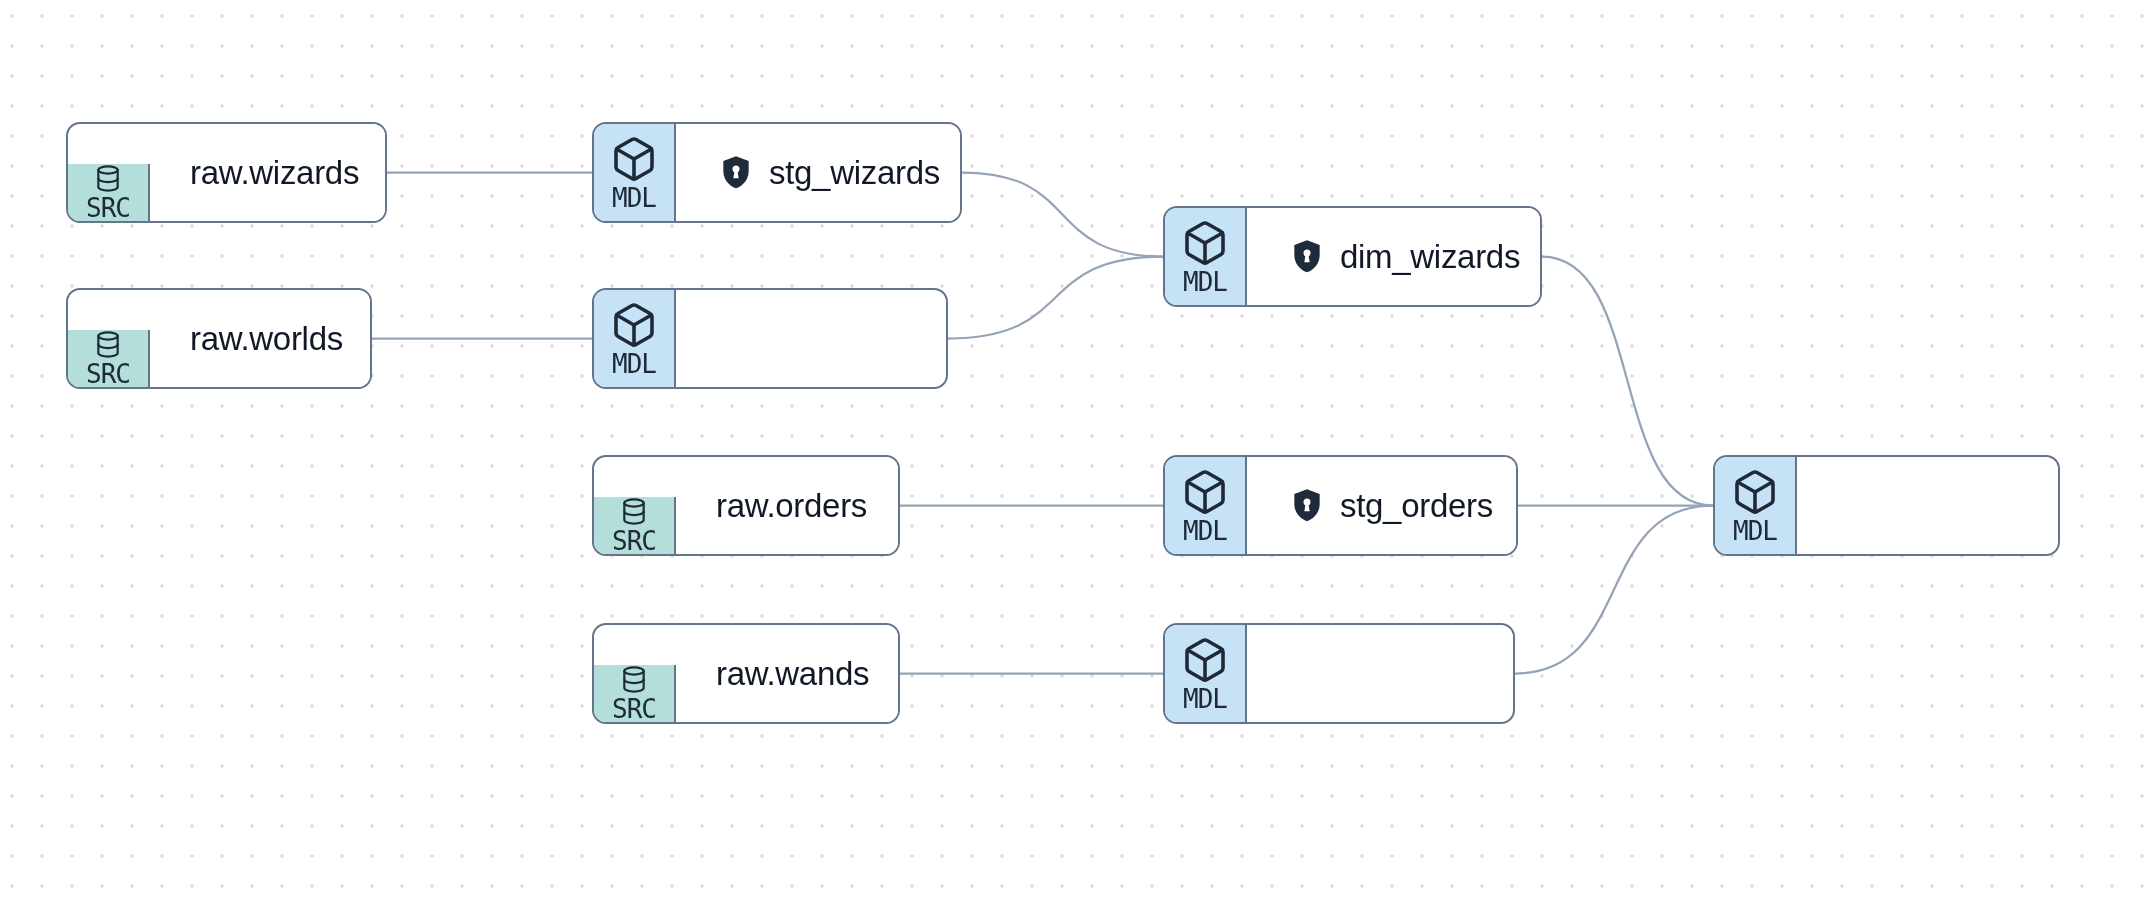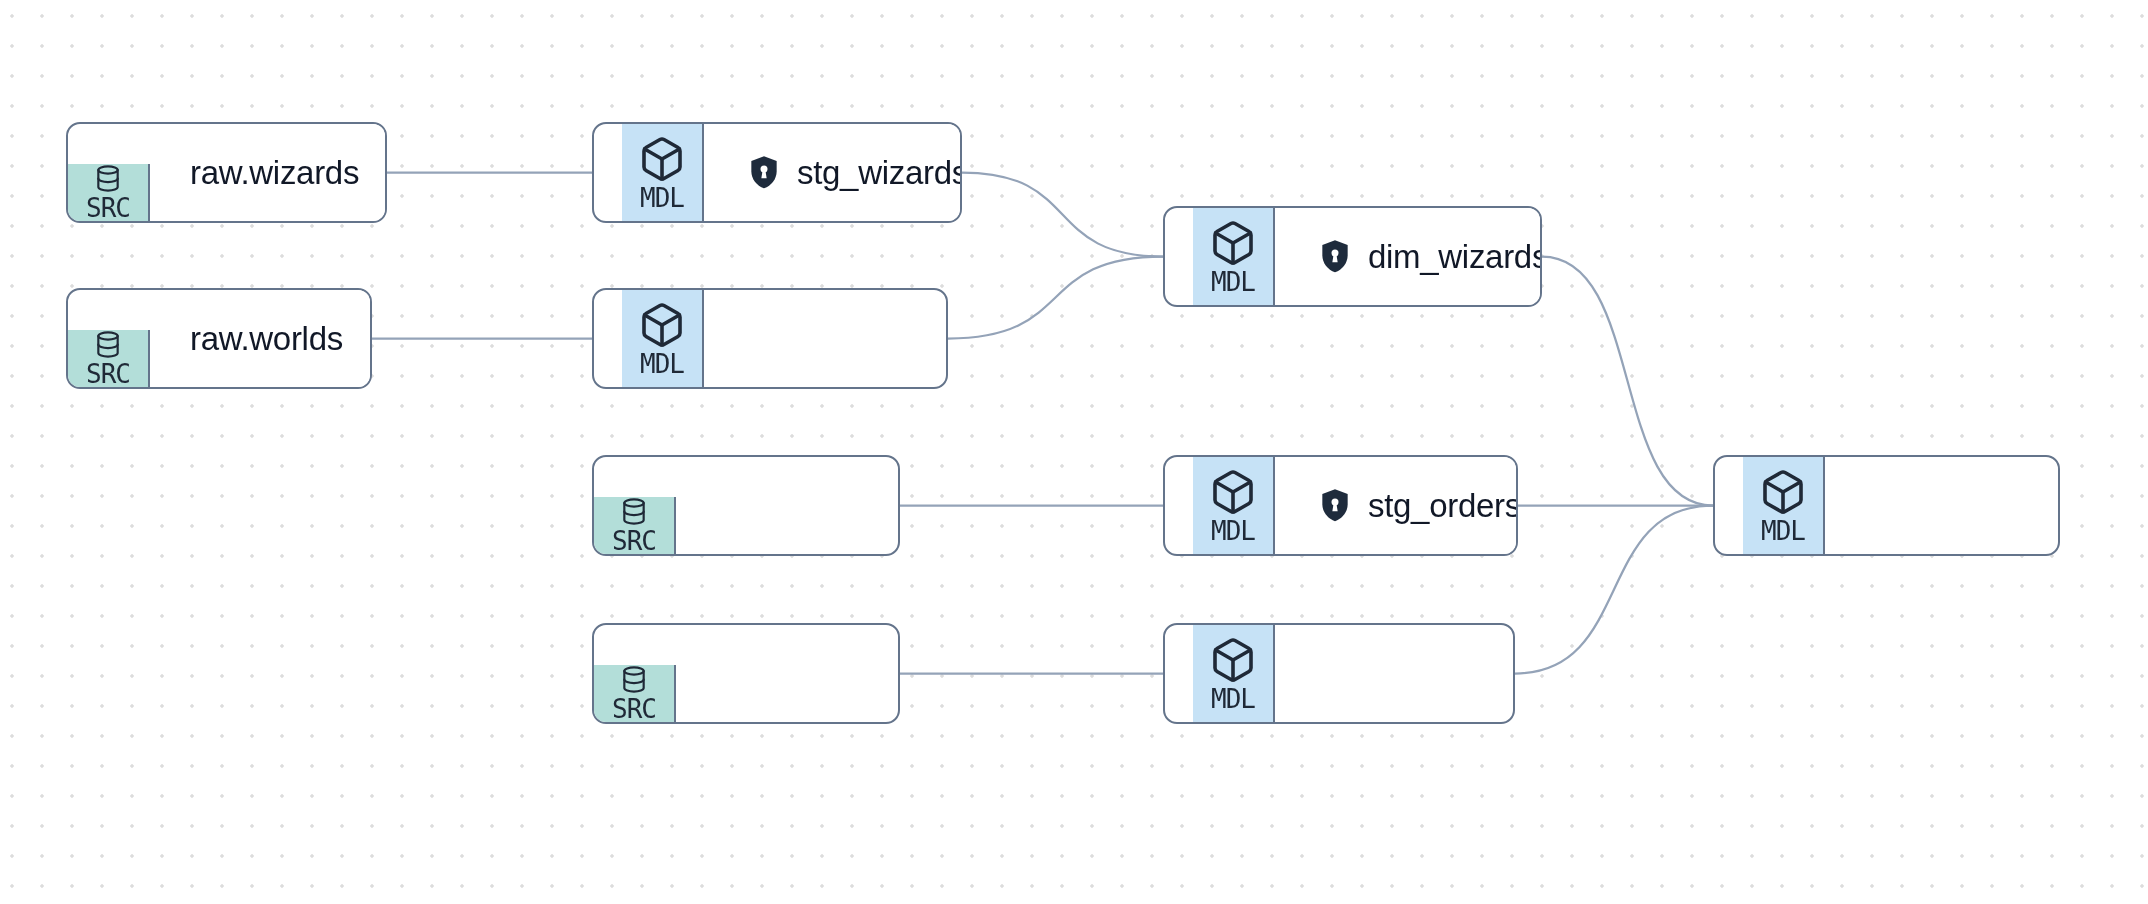--- a/index.html
+++ b/index.html
@@ -37,21 +37,21 @@
     cursor:pointer;
   }
   .node-badge{
     width:80px;flex:0 0 80px;
     display:flex;flex-direction:column;align-items:center;justify-content:center;
     gap:2px;
     border-right:2px solid var(--border);
     color:var(--badge-text);
   }
   .node.source .node-badge{background:var(--src-fill);margin-top:40px;}
-  .node.model  .node-badge{background:var(--mdl-fill);margin-left:28px;}
+  .node.model  .node-badge{background:var(--mdl-fill);}
   .type-icon{width:48px;height:48px;display:block;}
   .badge-label{
     font-family:"DejaVu Sans Mono","Liberation Mono",monospace;
     font-size:26px;line-height:1;color:var(--badge-text);
     letter-spacing:-1px;
   }
   .node-body{
     flex:1;display:flex;align-items:center;
     padding:0 18px 0 40px;gap:13px;
     background:#fff;min-width:0;
@@ -163,20 +163,24 @@
       <span class="node-label">dim_wizards</span>
     </div>
   </div>
     <div class="node source" style="left: 592px; top: 455px; width: 308px; height: 101px;">
     <div class="node-badge">
       <svg class="type-icon" viewBox="0 0 24 24">
           <use href="#database-icon"></use>
         </svg>
       <span class="badge-label">SRC</span>
     </div>
+    <div class="node-body">
+
+      <span class="node-label">raw.orders</span>
+    </div>
   </div>
     <div class="node model" style="left: 1163px; top: 455px; width: 355px; height: 101px;">
     <div class="node-badge">
       <svg class="type-icon" viewBox="0 0 24 24">
           <use href="#cube-icon"></use>
         </svg>
       <span class="badge-label">MDL</span>
     </div>
     <div class="node-body">
       <svg class="shield-icon" viewBox="0 0 24 24">
@@ -185,20 +189,24 @@
       <span class="node-label">stg_orders</span>
     </div>
   </div>
     <div class="node source" style="left: 592px; top: 623px; width: 308px; height: 101px;">
     <div class="node-badge">
       <svg class="type-icon" viewBox="0 0 24 24">
           <use href="#database-icon"></use>
         </svg>
       <span class="badge-label">SRC</span>
     </div>
+    <div class="node-body">
+
+      <span class="node-label">raw.wands</span>
+    </div>
   </div>
     <div class="node model" style="left: 1163px; top: 623px; width: 352px; height: 101px;">
     <div class="node-badge">
       <svg class="type-icon" viewBox="0 0 24 24">
           <use href="#cube-icon"></use>
         </svg>
       <span class="badge-label">MDL</span>
     </div>
   </div>
     <div class="node model" style="left: 1713px; top: 455px; width: 347px; height: 101px;">

